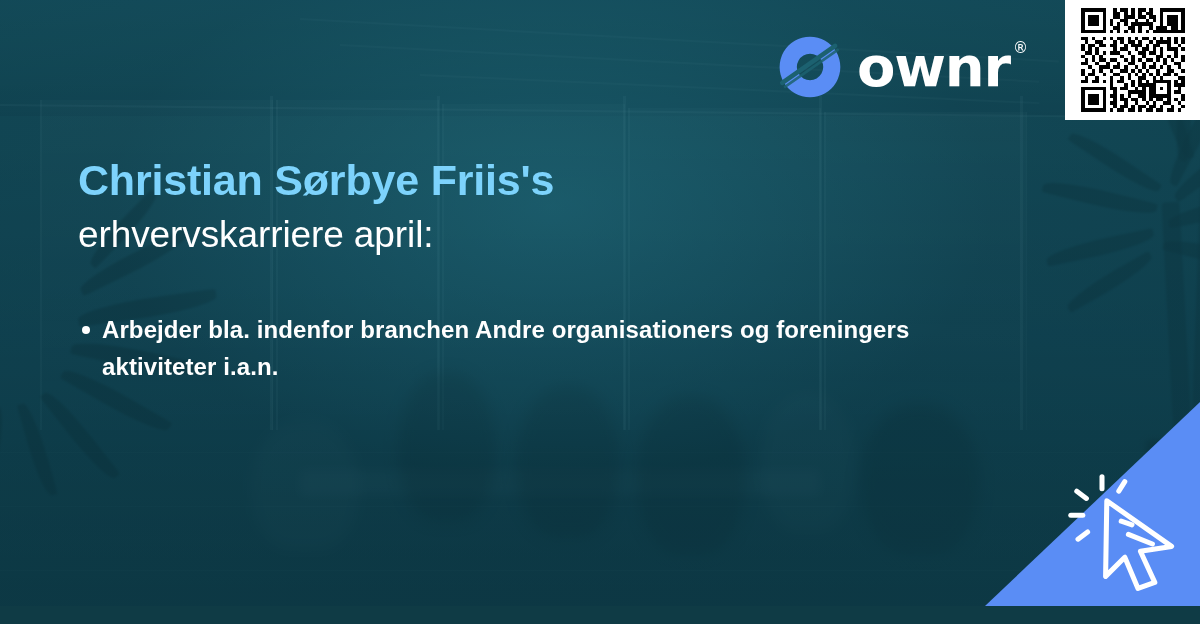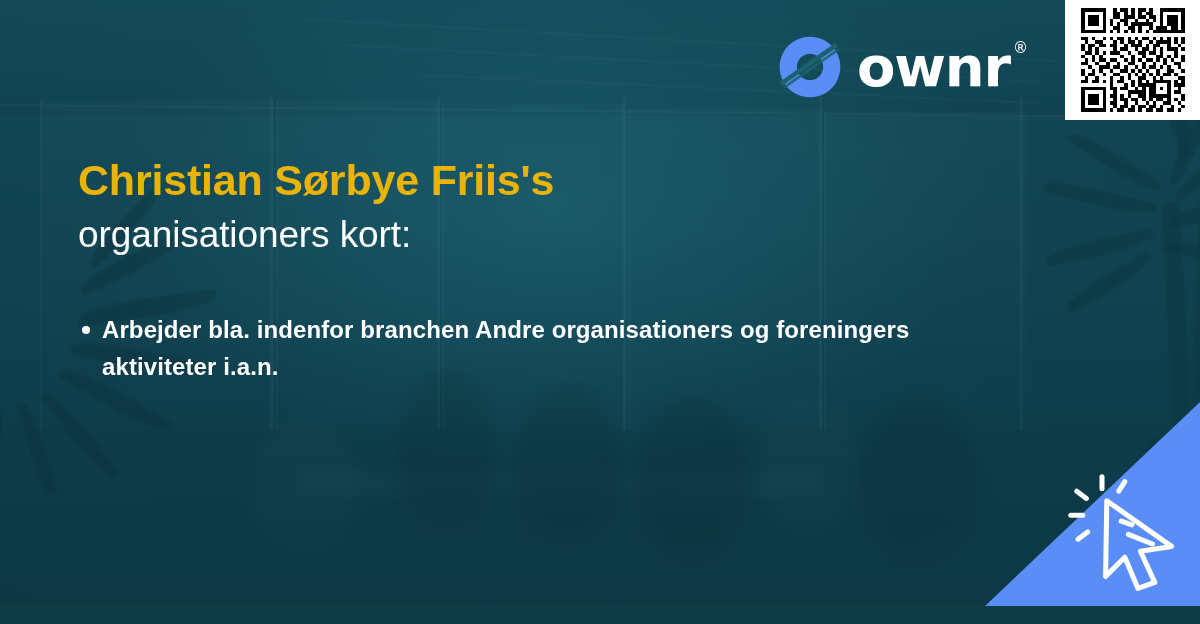--- a/index.html
+++ b/index.html
@@ -183,21 +183,21 @@
   }
 
   
   .headline {
     position: absolute;
     left: 78px;
     top: 155px;
     width: 900px;
   }
   .headline-line1 {
-    color: #eab308;
+    color: #7dd3fc;
     font-size: 43px;
     font-weight: bold;
     line-height: 1.18;
     letter-spacing: -0.2px;
     margin: 0;
   }
   .headline-line2 {
     color: #ffffff;
     font-size: 37px;
     font-weight: normal;
@@ -587,21 +587,21 @@
       <path d="M12 80 L92 24" stroke="#1c6170" stroke-width="4" fill="none" stroke-linecap="round" opacity="0.85"></path>
     </svg>
     <div class="logo-word">
       <span>ownr</span>
       <span class="logo-reg">®</span>
     </div>
   </div>
 
   <div class="headline">
     <div class="headline-line1">Christian Sørbye Friis's</div>
-    <div class="headline-line2">organisationers kort:</div>
+    <div class="headline-line2">erhvervskarriere april:</div>
   </div>
 
   <ul class="facts">
     <li class="fact">
       <span class="fact-bullet"></span>
       <span class="fact-text">Arbejder bla. indenfor branchen Andre organisationers og foreningers aktiviteter i.a.n.</span>
     </li>
   </ul>
 
   <div class="corner"></div>

